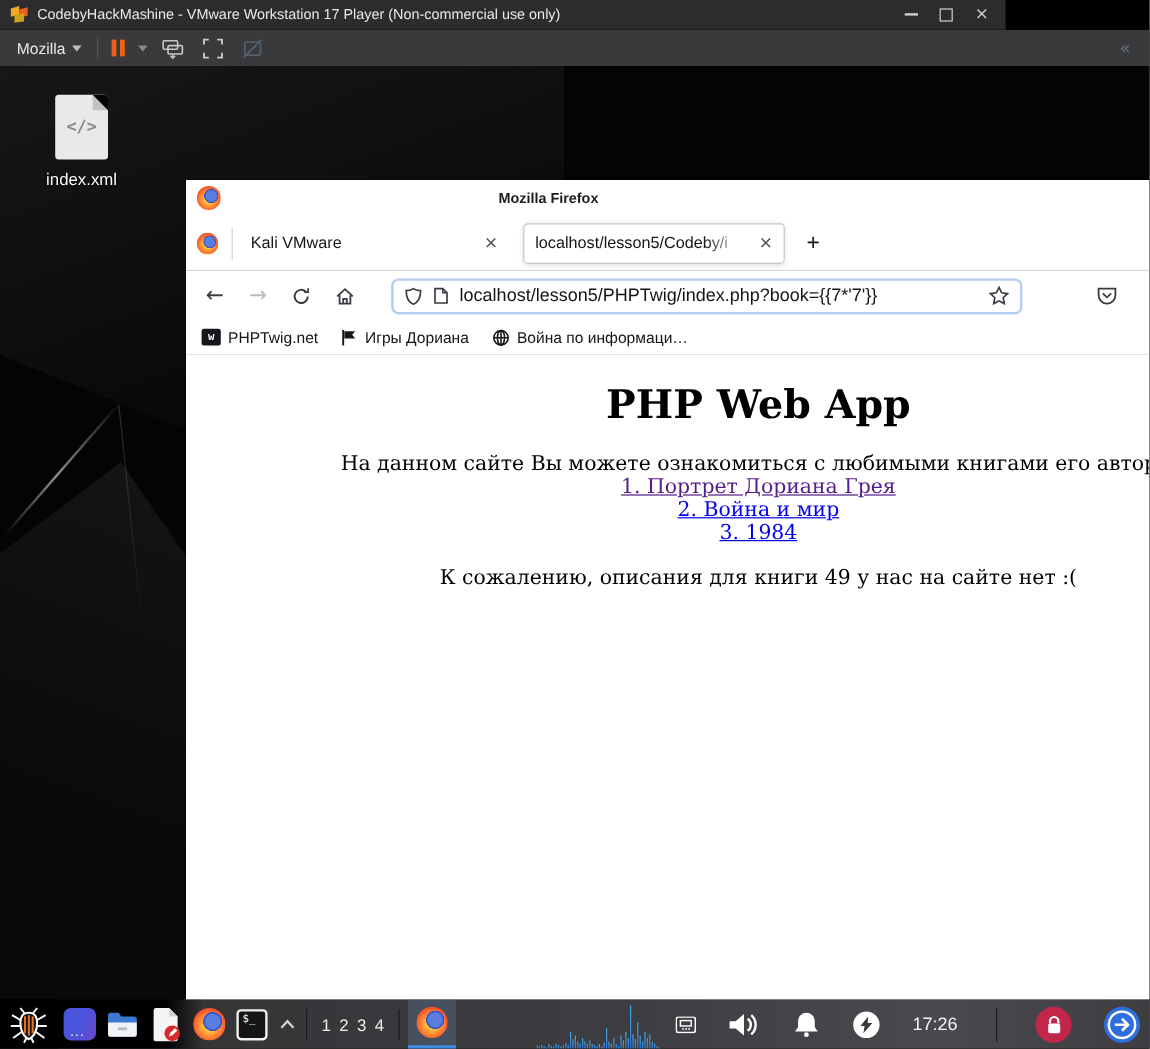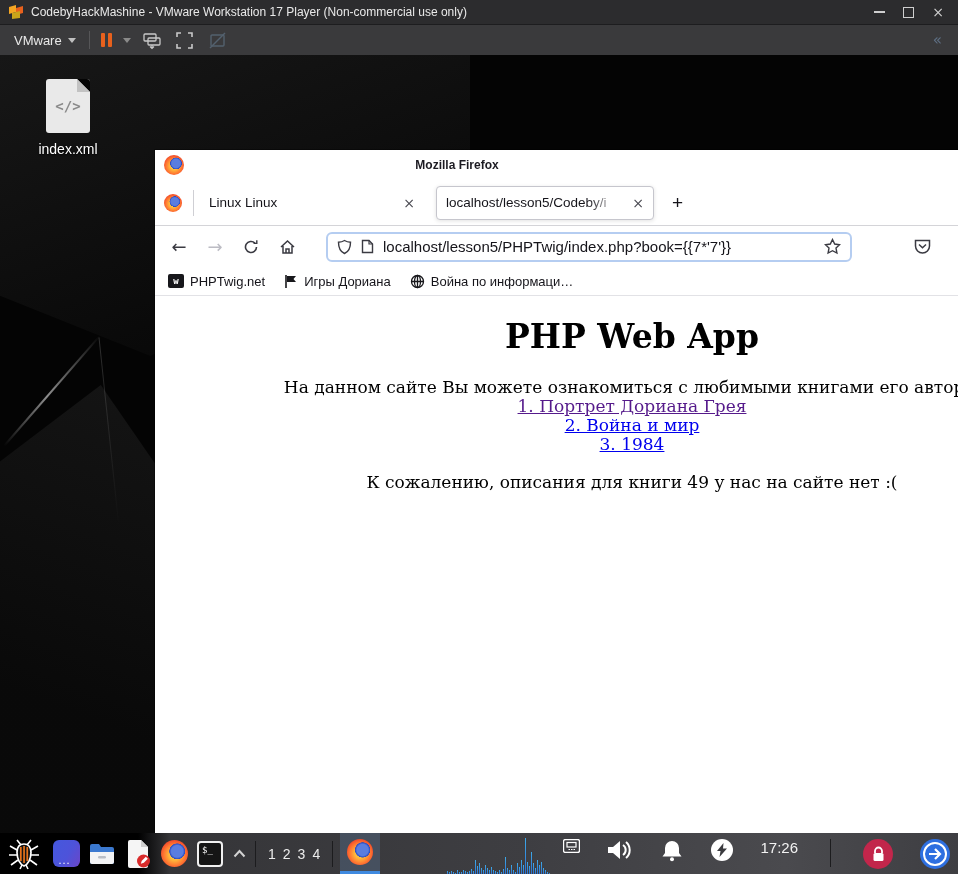--- a/index.html
+++ b/index.html
@@ -1,21 +1,21 @@
 <!DOCTYPE html>
 <html><head>
 <meta charset="utf-8">
 <style>
   html,body{margin:0;padding:0;background:#555;}
   .screen{position:relative;width:958px;height:874px;overflow:hidden;background:#000;
     font-family:"Liberation Sans",sans-serif;-webkit-font-smoothing:antialiased;}
   .glyph{font-family:"DejaVu Sans",sans-serif;}
 
   
-  .vm-titlebar{position:absolute;left:0;top:0;width:958px;height:25px;background:#2c2c2e;
+  .vm-titlebar{position:absolute;left:0;top:0;width:838px;height:25px;background:#2c2c2e;
     display:flex;align-items:center;padding:6px 8px;box-sizing:border-box;gap:7px;border-bottom:1px solid #1d1d1f;}
   .vm-logo{width:16px;height:16px;flex:0 0 auto;position:relative;}
   .vm-title{color:#e9e9e9;font-size:12px;white-space:nowrap;}
   .vm-controls{margin-left:auto;display:flex;align-items:center;gap:18px;padding-right:6px;}
   .vm-min{width:11px;height:2px;background:#cfcfcf;}
   .vm-max{width:9px;height:9px;border:1px solid #cfcfcf;}
   .vm-close{color:#cfcfcf;font-size:14px;line-height:14px;}
   .vm-toolbar{position:absolute;left:0;top:25px;width:958px;height:30px;background:#3a3a3c;
     display:flex;align-items:center;padding:0 10px;box-sizing:border-box;gap:9px;}
   .vm-menu{display:flex;align-items:center;gap:6px;color:#e8e8e8;font-size:13px;padding:2px 4px;}
@@ -105,21 +105,21 @@
   .term-icon{width:26px;height:26px;background:#151515;border:2px solid #f0f0f0;border-radius:4px;box-sizing:border-box;
     color:#fff;font-family:"DejaVu Sans Mono",monospace;font-size:9px;line-height:10px;padding:2px 0 0 3px;}
   .tb-chevron{width:22px;height:41px;display:flex;align-items:center;justify-content:center;}
   .tb-sep{width:1px;height:26px;background:#1c1c1e;margin:0 5px;flex:0 0 auto;}
   .pager{display:flex;align-items:center;gap:7px;color:#ececec;font-size:14px;padding:0 7px;}
   .ff-taskbtn{width:40px;height:41px;background:rgba(90,115,150,.38);border-bottom:3px solid #3f8ae0;
     box-sizing:border-box;display:flex;align-items:center;justify-content:center;margin-left:2px;}
   .tb-spacer{flex:1;}
   .net-graph{width:106px;height:41px;display:flex;align-items:flex-end;gap:1px;overflow:hidden;flex:0 0 auto;}
   .gbar{width:1px;background:linear-gradient(to top,#2a6fd0,#3fa9e8);flex:0 0 auto;}
-  .tray{display:flex;align-items:flex-start;gap:27px;padding:0 8px 0 10px;flex:0 0 auto;}
+  .tray{display:flex;align-items:center;gap:27px;padding:0 8px 0 10px;flex:0 0 auto;}
   .clock{color:#f2f2f2;font-size:15px;}
   .circle-btn{width:30px;height:30px;border-radius:50%;display:flex;align-items:center;justify-content:center;}
   .lock-btn{background:#c2264b;}
   .logout-btn{background:#2e6fe0;}
   .power-btn{width:22px;height:22px;border-radius:50%;background:#fff;display:flex;align-items:center;justify-content:center;}
 </style>
 </head>
 <body>
 
 <div class="screen">
@@ -135,21 +135,21 @@
     <span class="vm-title">CodebyHackMashine - VMware Workstation 17 Player (Non-commercial use only)</span>
     <span class="vm-controls">
       <span class="vm-min"></span>
       <span class="vm-max"></span>
       <span class="vm-close glyph">×</span>
     </span>
   </div>
 
   <div class="vm-toolbar">
     <span class="vm-menu">
-      <span>VMware</span>
+      <span>Mozilla</span>
       <span class="caret-down"></span>
     </span>
     <span class="vm-sep"></span>
     <span class="pause-btn">
       <span class="pause-bar"></span>
       <span class="pause-bar"></span>
     </span>
     <span class="caret-down" style="border-top-color:#8a8a8a;"></span>
     <span class="vm-icon">
       <svg width="20" height="19" viewBox="0 0 20 19" fill="none" stroke="#c9c9c9" stroke-width="1.3">
@@ -189,21 +189,21 @@
 
       <div class="ff-titlebar">
         <span class="ffx"></span>
         <span class="ff-window-title">Mozilla Firefox</span>
       </div>
 
       <div class="ff-tabbar">
         <span class="ffx" style="width:18px;height:18px;"></span>
         <span class="tab-sep"></span>
         <div class="tab tab-inactive">
-          <span class="tab-label">Linux Linux</span>
+          <span class="tab-label">Kali VMware</span>
           <span class="tab-close glyph">×</span>
         </div>
         <div class="tab tab-active">
           <span class="tab-label tab-label-fade">localhost/lesson5/Codeby/i</span>
           <span class="tab-close glyph">×</span>
         </div>
         <span class="newtab-btn">+</span>
       </div>
 
       <div class="ff-navbar">

